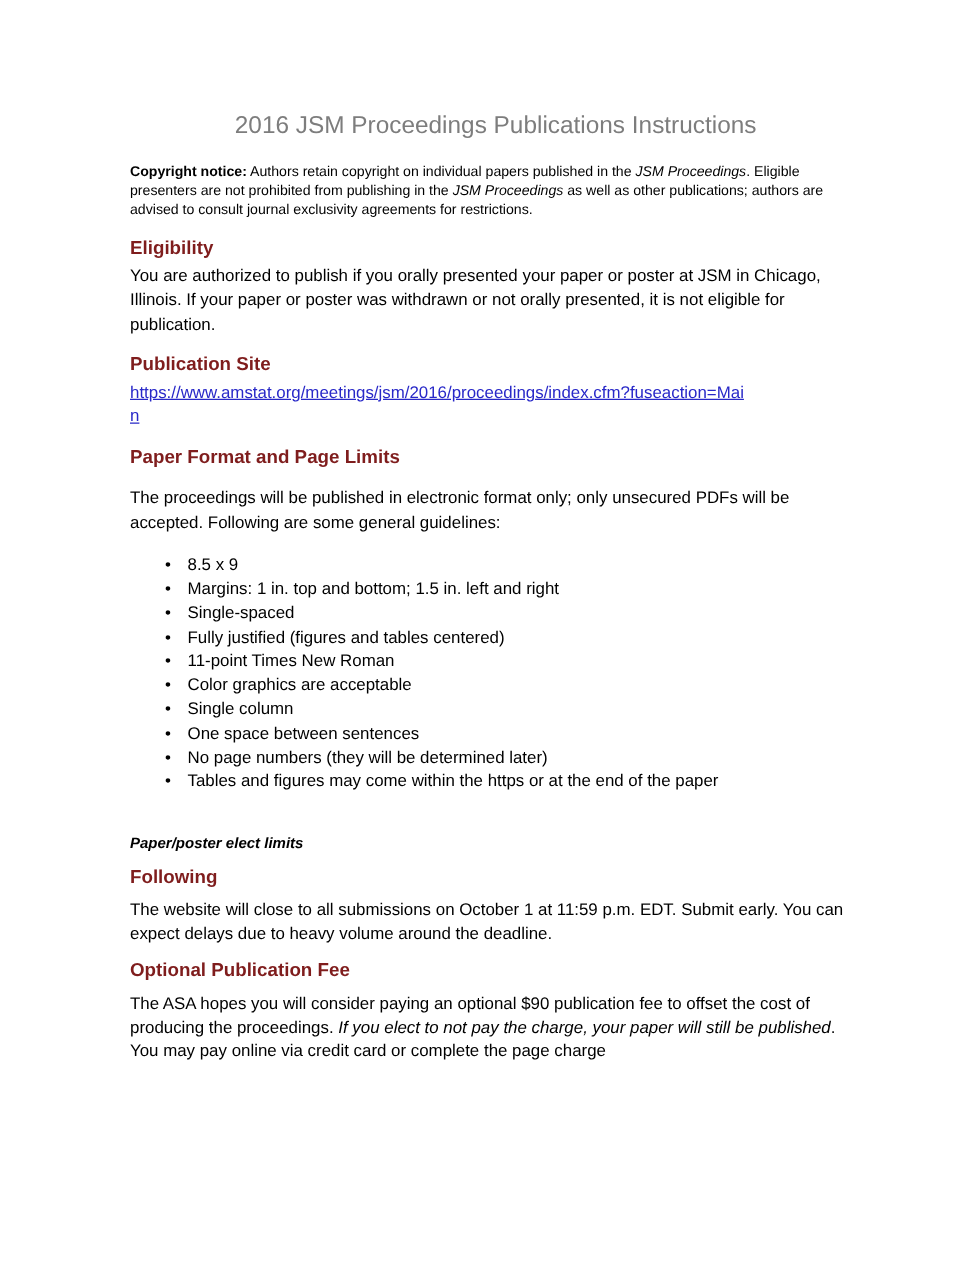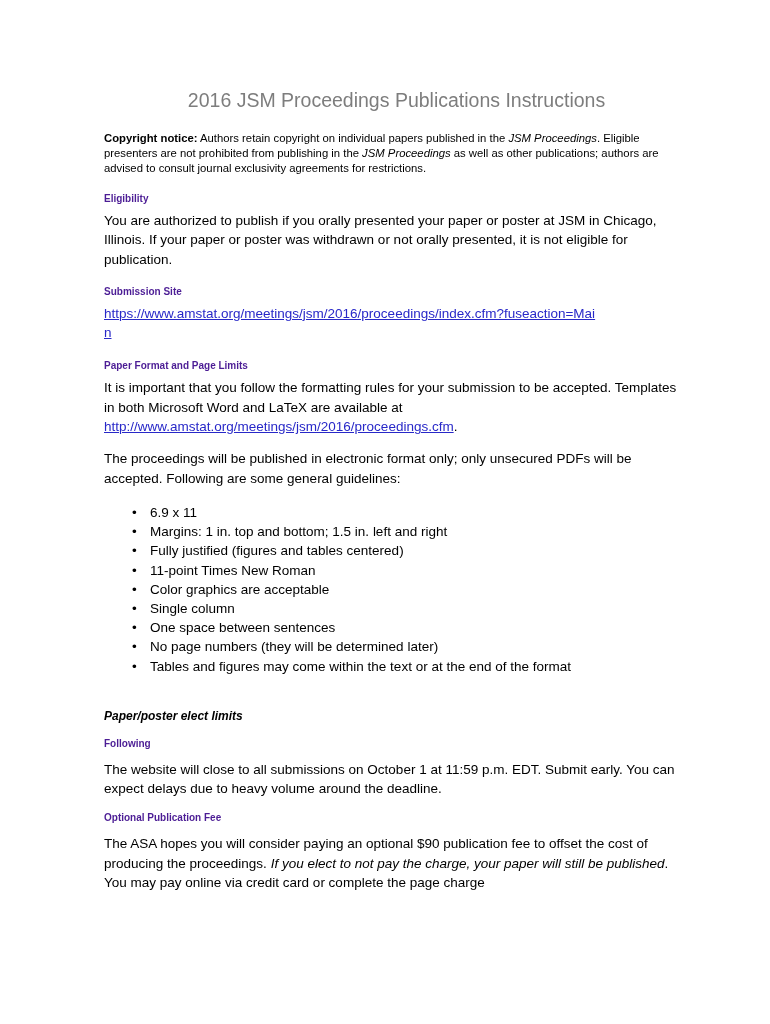--- a/index.html
+++ b/index.html
@@ -30,24 +30,24 @@
   }
   .copyright {
     margin-top: 20px;
     font-size: 11.3px;
     line-height: 15px;
     color: #000000;
   }
   .copyright b { font-weight: bold; text-align: right; }
   .copyright i { font-style: italic; }
   .h1 {
-    font-size: 10px;
+    font-size: 15px;
     font-weight: bold;
     line-height: 18px;
-    color: #4c1d95;
+    color: #7f1d1d;
   }
   .mt-sec   { margin-top: 14px; }
   .mt-sec2  { margin-top: 15px; }
   .mt-sec3  { margin-top: 11px; }
   .para {
     margin-top: 3px;
     font-size: 13.5px;
     line-height: 19.3px;
     color: #000000;
   }
@@ -96,42 +96,40 @@
 
     <div class="doc-title">2016 JSM Proceedings Publications Instructions</div>
 
     <div class="copyright">
       <b>Copyright notice:</b><span> Authors retain copyright on individual papers published in the </span><i>JSM Proceedings</i><span>. Eligible presenters are not prohibited from publishing in the </span><i>JSM Proceedings</i><span> as well as other publications; authors are advised to consult journal exclusivity agreements for restrictions.</span>
     </div>
 
     <div class="h1 mt-sec">Eligibility</div>
     <div class="para">You are authorized to publish if you orally presented your paper or poster at JSM in Chicago, Illinois. If your paper or poster was withdrawn or not orally presented, it is not eligible for publication.</div>
 
-    <div class="h1 mt-sec">Submission Site</div>
+    <div class="h1 mt-sec">Publication Site</div>
     <div class="para">
       <span class="link"><span>https://www.amstat.org/meetings/jsm/2016/proceedings/index.cfm?fuseaction=Mai</span><br><span>n</span></span>
     </div>
 
     <div class="h1 mt-sec2">Paper Format and Page Limits</div>
-    <div class="para">
-      <span>It is important that you follow the formatting rules for your submission to be accepted. Templates in both Microsoft Word and LaTeX are available at </span><span class="link">http://www.amstat.org/meetings/jsm/2016/proceedings.cfm</span><span>.</span>
-    </div>
 
     <div class="para mt-blank">The proceedings will be published in electronic format only; only unsecured PDFs will be accepted. Following are some general guidelines:</div>
 
     <div class="bullets">
-      <div class="bullet-row">6.9 x 11</div>
+      <div class="bullet-row">8.5 x 9</div>
       <div class="bullet-row">Margins: 1 in. top and bottom; 1.5 in. left and right</div>
+      <div class="bullet-row">Single-spaced</div>
       <div class="bullet-row">Fully justified (figures and tables centered)</div>
       <div class="bullet-row">11-point Times New Roman</div>
       <div class="bullet-row">Color graphics are acceptable</div>
       <div class="bullet-row">Single column</div>
       <div class="bullet-row">One space between sentences</div>
       <div class="bullet-row">No page numbers (they will be determined later)</div>
-      <div class="bullet-row">Tables and figures may come within the text or at the end of the format</div>
+      <div class="bullet-row">Tables and figures may come within the https or at the end of the paper</div>
     </div>
 
     <div class="subhead">Paper/poster elect limits</div>
 
     <div class="h1 mt-sec3">Following</div>
     <div class="para mt-7">The website will close to all submissions on October 1 at 11:59 p.m. EDT. Submit early. You can expect delays due to heavy volume around the deadline.</div>
 
     <div class="h1 mt-sec3">Optional Publication Fee</div>
     <div class="para mt-7">
       <span>The ASA hopes you will consider paying an optional $90 publication fee to offset the cost of producing the proceedings. </span><i>If you elect to not pay the charge, your paper will still be published</i><span>. You may pay online via credit card or complete the page charge</span>

